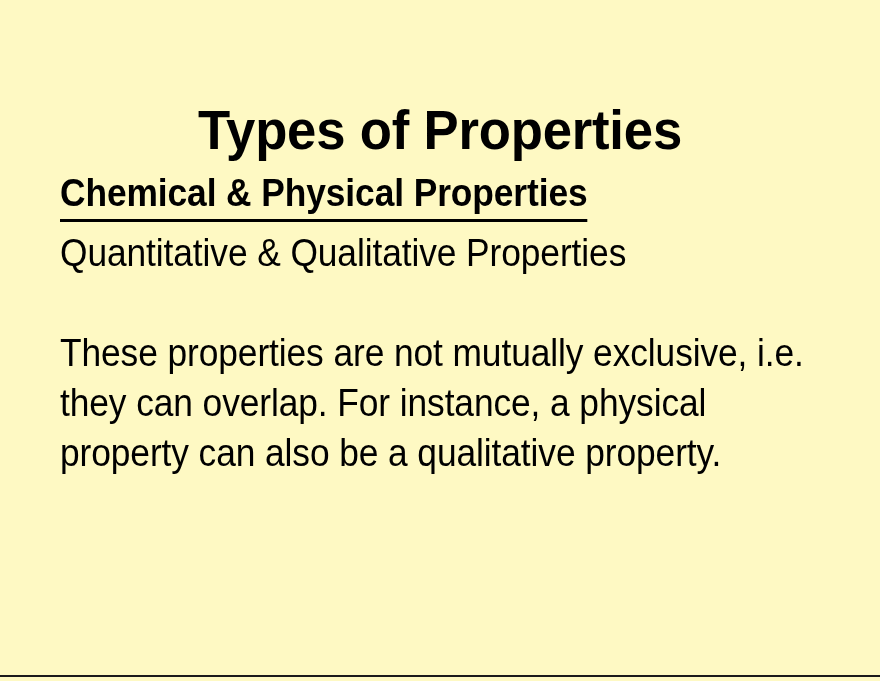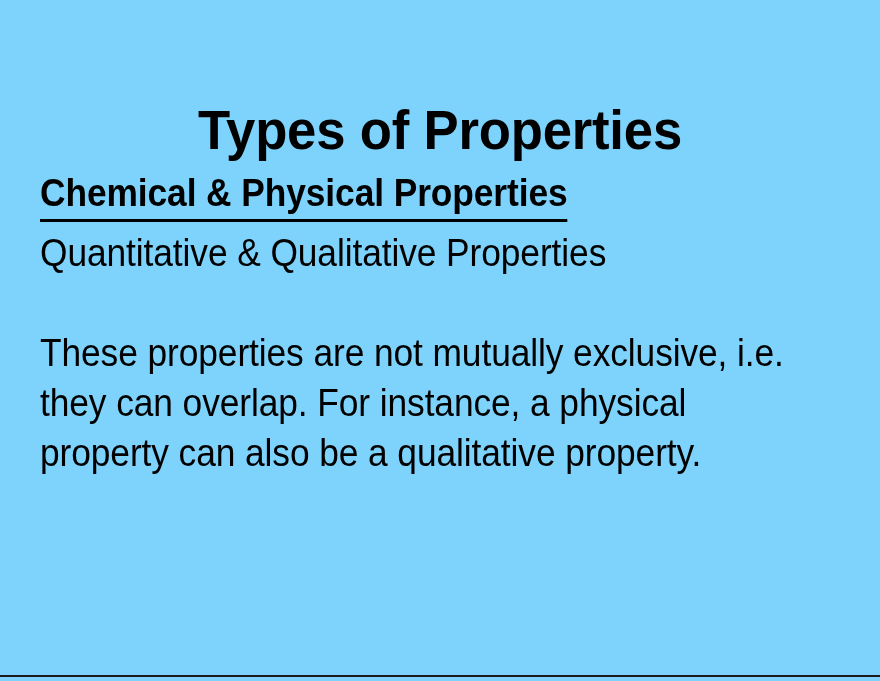--- a/index.html
+++ b/index.html
@@ -14,21 +14,21 @@
     overflow: hidden;
     font-family: "Liberation Sans", "DejaVu Sans", sans-serif;
     color: #000000;
     position: relative;
     -webkit-font-smoothing: antialiased;
   }
 
   .slide {
     position: absolute;
     inset: 0;
-    background: #7dd3fc;
+    background: #fef9c3;
   }
 
   
   .slide-title {
     position: absolute;
     left: 0;
     right: 0;
     top: 62px;
     text-align: center;
     font-size: 56px;
@@ -36,21 +36,21 @@
     line-height: 1.08;
     letter-spacing: -0.2px;
     transform: scaleX(0.94);
     transform-origin: 50% 50%;
     white-space: nowrap;
   }
 
   
   .body-block {
     position: absolute;
-    left: 40px;
+    left: 60px;
     top: 168px;
     width: 775px;
   }
 
   .body-line {
     font-size: 38px;
     line-height: 50px;
     font-weight: 400;
     letter-spacing: -0.1px;
     transform: scaleX(0.93);

